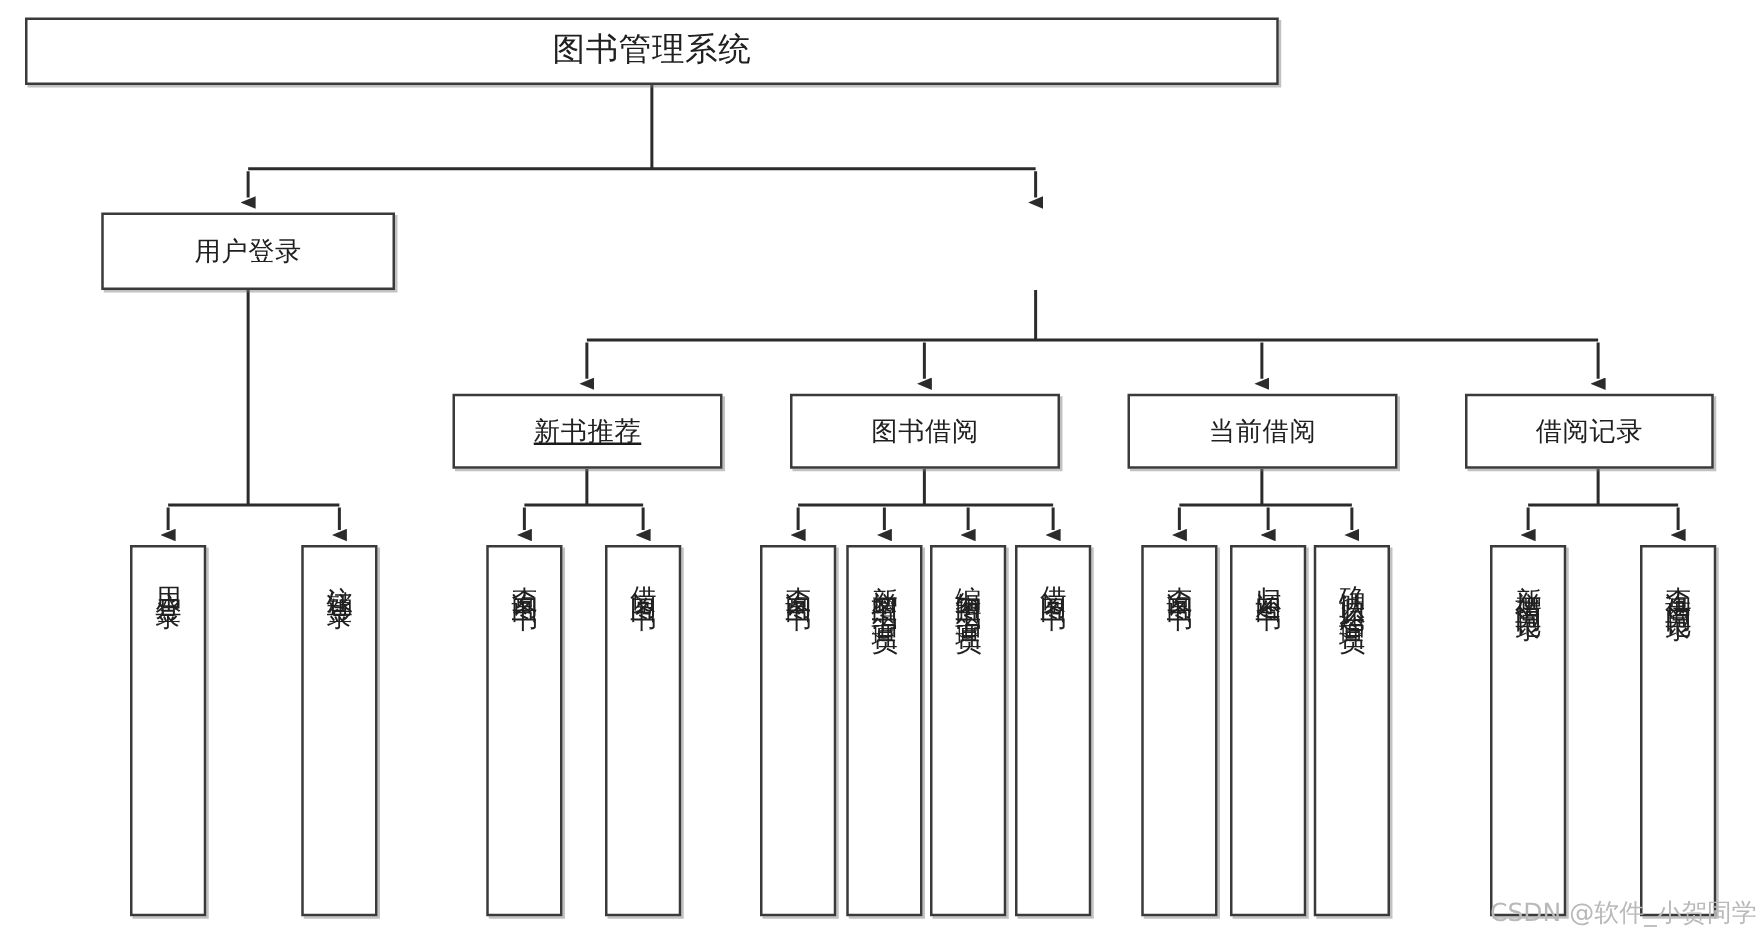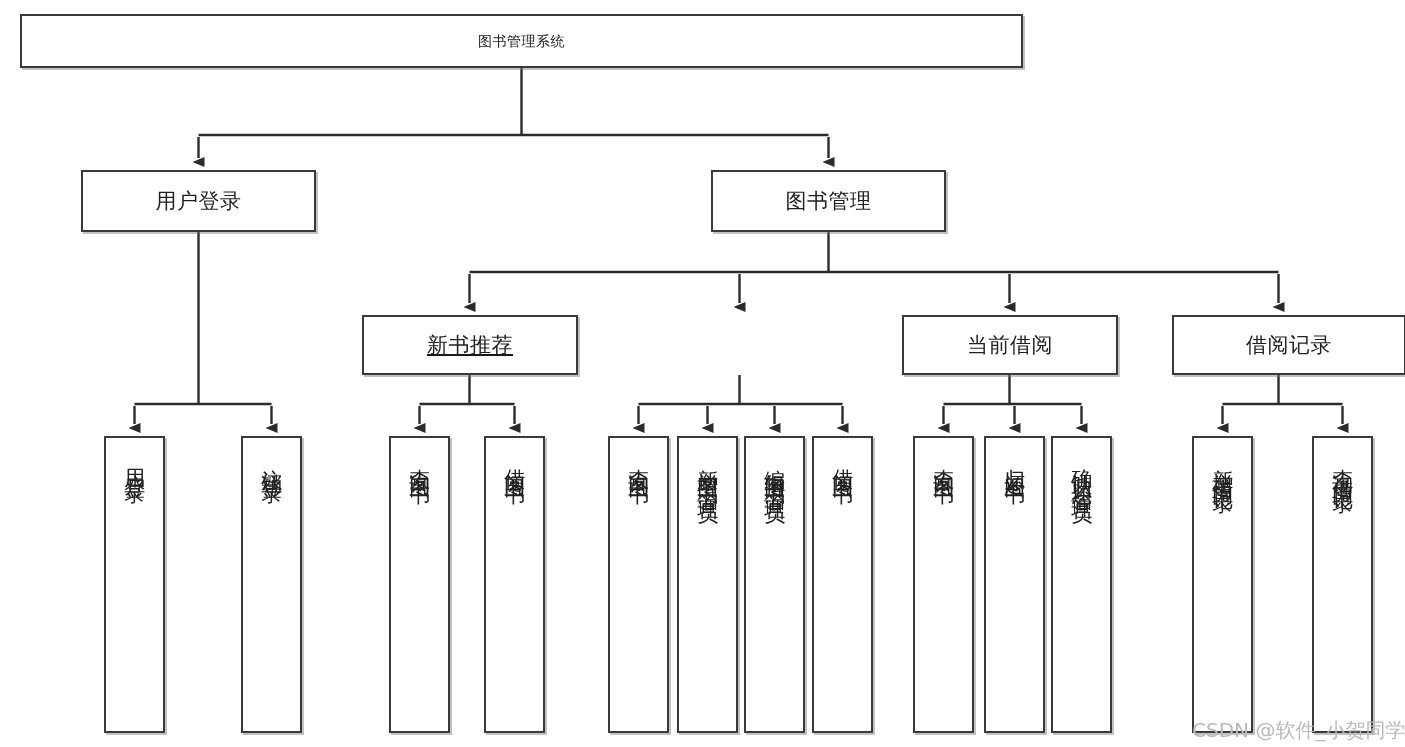--- a/index.html
+++ b/index.html
@@ -33,21 +33,21 @@
     z-index:2;
   }
   .node .lbl{
     font-size:21px;
     line-height:1.15;
     letter-spacing:.5px;
     color:#202020;
     white-space:nowrap;
     text-align:center;
   }
-  .node.root .lbl{font-size:14px;}
+  .node.root .lbl{font-size:26px;}
   
   .node.vert{
     align-items:flex-start;
     justify-content:center;
     padding-top:14px;
   }
   .node.vert .lbl{
     writing-mode:vertical-rl;
     text-orientation:upright;
     font-size:21px;
@@ -119,31 +119,31 @@
     </g>
   </svg>
 
   <div class="node root" id="node-root" style="left: 20px; top: 14px; width: 1003px; height: 54px;">
     <span class="lbl">图书管理系统</span>
   </div>
 
   <div class="node" id="n-l2-0" style="left: 81px; top: 170px; width: 235px; height: 62px;">
     <span class="lbl">用户登录</span>
   </div>
-  <div class="node" id="n-l2-1" style="left: 711px; top: 170px; width: 235px; height: 62px;">
-    <span class="lbl">图书管理</span>
-  </div>
 
   <div class="node" id="n-l3-0" style="left: 362px; top: 315px; width: 216px; height: 60px; text-decoration: underline;">
     <span class="lbl">新书推荐</span>
   </div>
+  <div class="node" id="n-l3-1" style="left: 632px; top: 315px; width: 216px; height: 60px;">
+    <span class="lbl">图书借阅</span>
+  </div>
   <div class="node" id="n-l3-2" style="left: 902px; top: 315px; width: 216px; height: 60px;">
     <span class="lbl">当前借阅</span>
   </div>
-  <div class="node" id="n-l3-3" style="left: 1172px; top: 315px; width: 234px; height: 60px;">
+  <div class="node" id="n-l3-3" style="left: 1172px; top: 315px; width: 199px; height: 60px;">
     <span class="lbl">借阅记录</span>
   </div>
 
   <div class="node vert" id="n-lf-0" style="left: 104px; top: 436px; width: 61px; height: 297px;">
     <span class="lbl">用户登录</span>
   </div>
   <div class="node vert" id="n-lf-1" style="left: 241px; top: 436px; width: 61px; height: 297px;">
     <span class="lbl">注销登录</span>
   </div>
   <div class="node vert" id="n-lf-2" style="left: 389px; top: 436px; width: 61px; height: 297px;">

